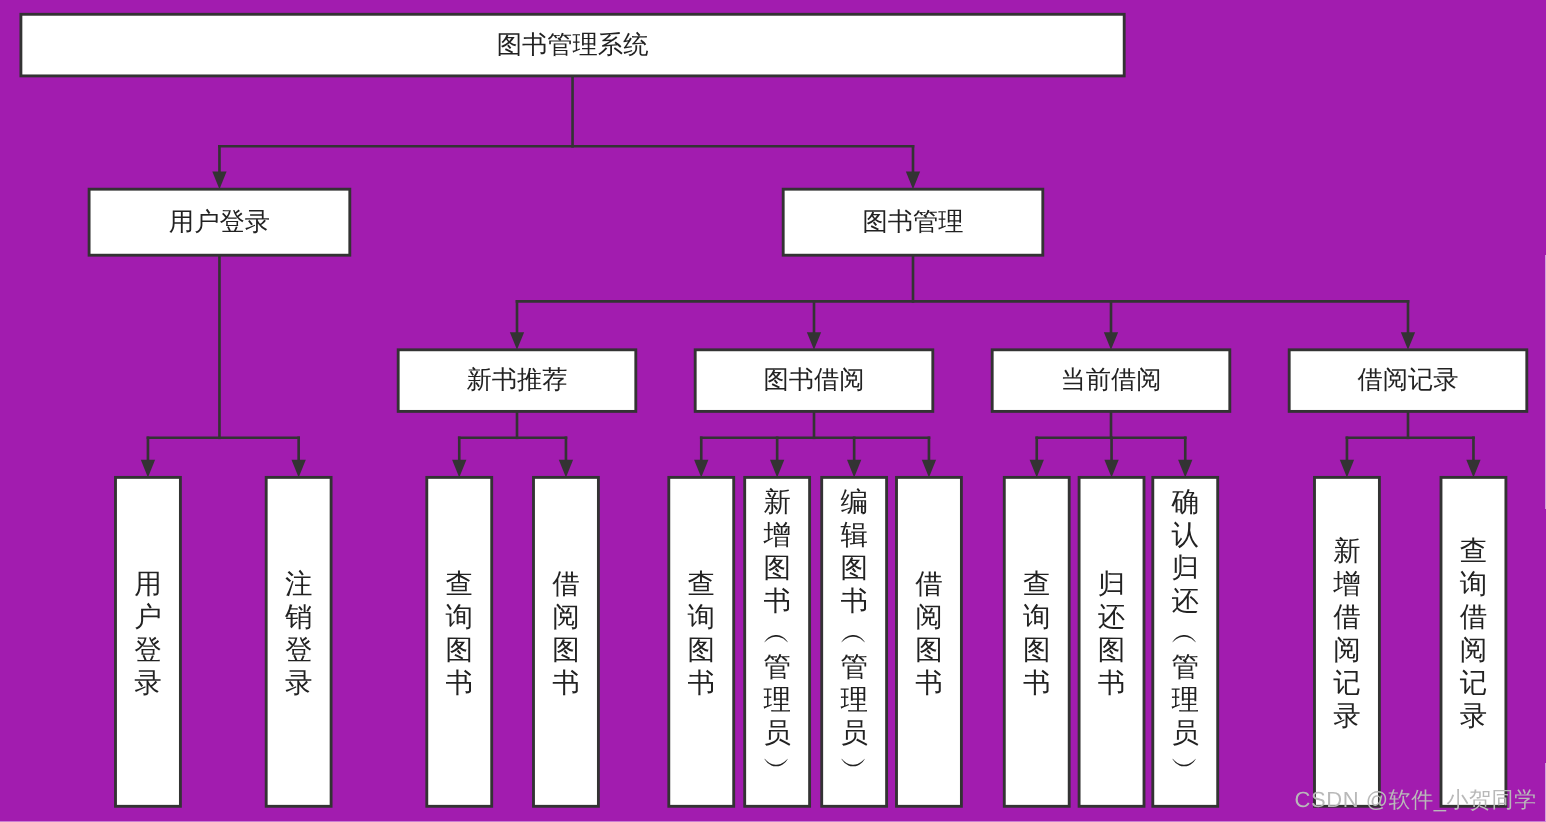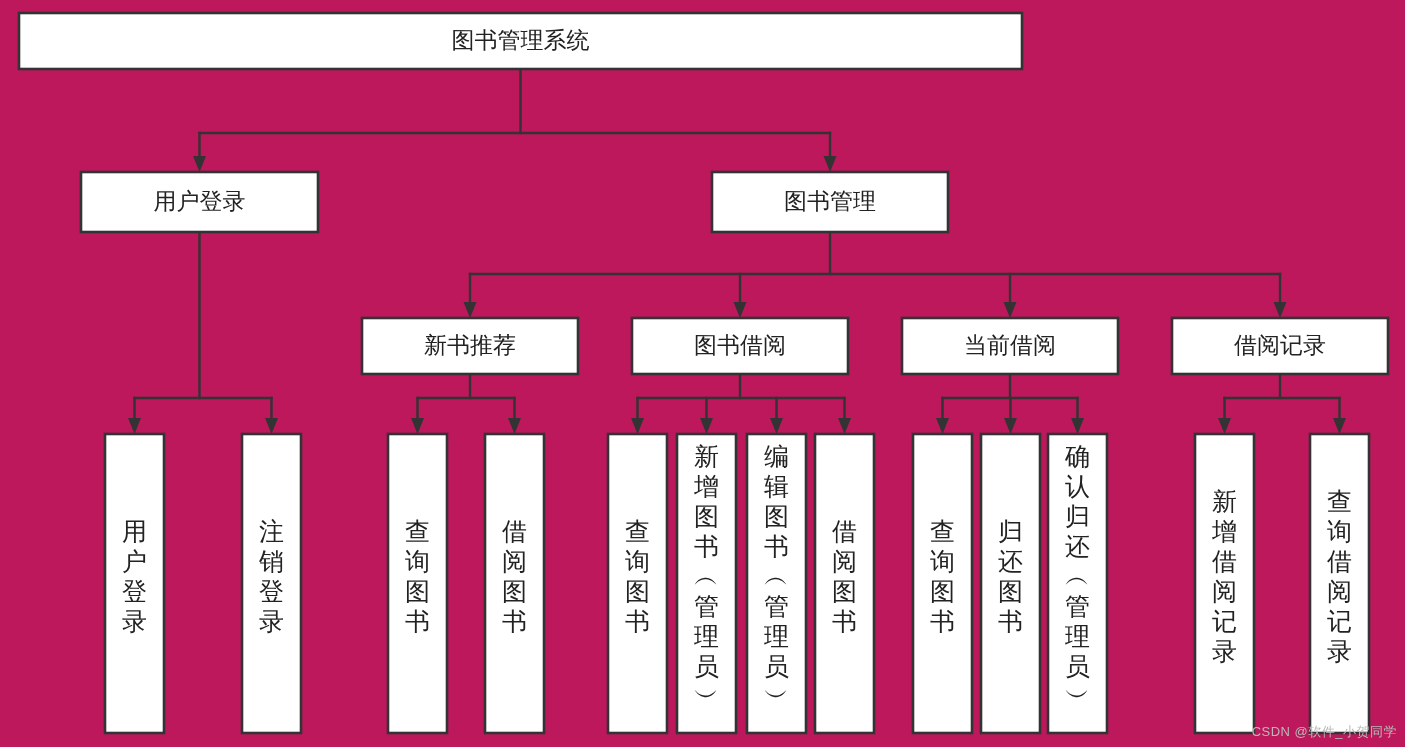--- a/index.html
+++ b/index.html
@@ -7,21 +7,21 @@
     padding: 0;
     background: #ffffff;
   }
   body {
     font-family: "Liberation Sans", "DejaVu Sans", sans-serif;
   }
   #diagram-root {
     position: relative;
     width: 1405px;
     height: 747px;
-    background: #be185d;
+    background: #a21caf;
     overflow: hidden;
   }
   svg.flow {
     position: absolute;
     left: 0;
     top: 0;
     width: 1405px;
     height: 747px;
   }
   .node-rect {
@@ -49,21 +49,21 @@
     fill: #222222;
     font-family: "Liberation Sans", "DejaVu Sans", sans-serif;
     font-size: 25px;
     text-anchor: middle;
   }
   .watermark {
     position: absolute;
     right: 8px;
     bottom: 6px;
     font-family: "Liberation Sans", "DejaVu Sans", sans-serif;
-    font-size: 13px;
+    font-size: 20px;
     color: #b9b9b9;
     letter-spacing: 0.5px;
     white-space: nowrap;
     pointer-events: none;
     text-align: right;
   }
 </style>
 </head>
 <body>
 

